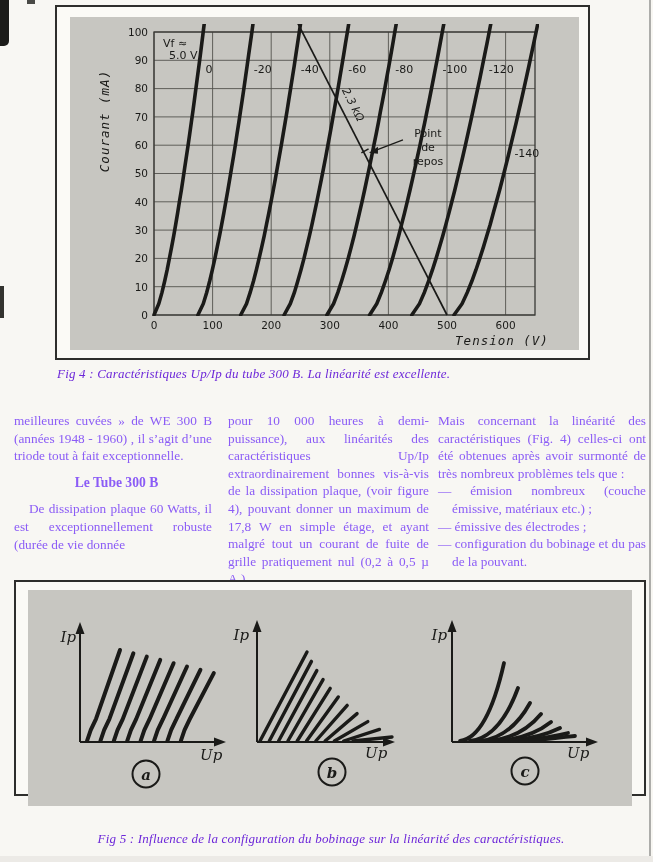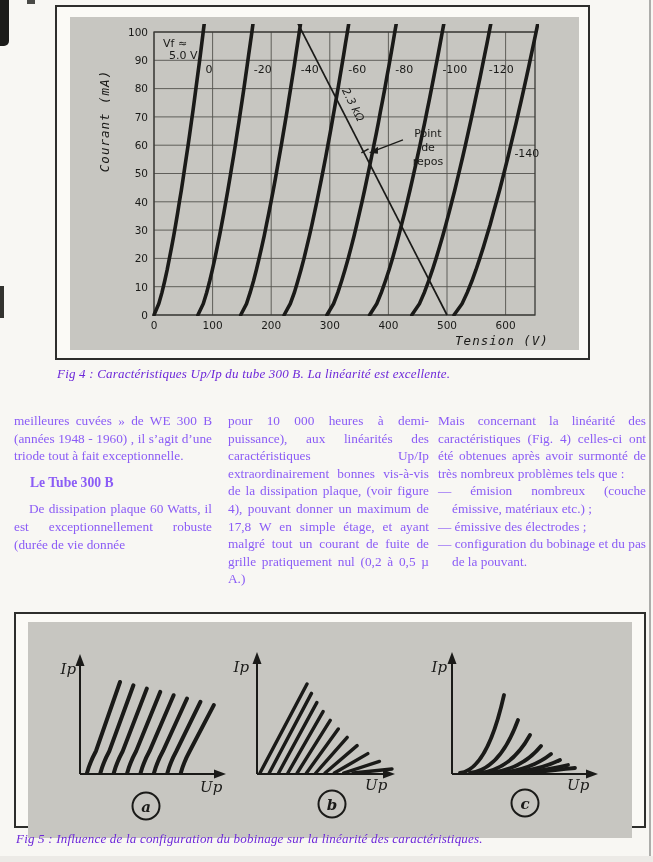--- a/index.html
+++ b/index.html
@@ -9,21 +9,21 @@
     font-family:"Liberation Serif", serif;
     color:#1c1c1a;
   }
   .frame{position:absolute;box-sizing:border-box;border:2px solid #2e2e2c;background:#fbfaf6;}
   .frame svg{position:absolute;left:0;top:0;}
   .caption{
     position:absolute;font-style:italic;font-size:13px;letter-spacing:.2px;color:#6d28d9;
   }
   .col{position:absolute;font-size:13.3px;line-height:17.6px;text-align:justify;color:#8b5cf6;}
   .col p{margin:0 0 0 0;}
-  .col .heading{font-weight:bold;font-size:13.6px;margin:9px 0 9px 16px;text-align:left;}
+  .col .heading{font-weight:bold;font-size:13.6px;margin:9px 0 9px 7px;text-align:center;}
   .col .indented{text-indent:15px;}
   .col .li{padding-left:14px;text-indent:-14px;margin:0;}
   .artifact{position:absolute;}
 </style>
 </head>
 <body>
 
 <div class="frame" style="left:55px;top:5px;width:535px;height:355px;">
   <svg id="fig4-svg" width="531" height="351" viewBox="0 0 531 351">
       <rect x="13" y="10" width="509" height="333" fill="#c7c6c1"></rect>
@@ -118,21 +118,21 @@
 <div class="col" id="col2" style="left:228px;top:412px;width:201px;">
     <p>pour 10 000 heures à demi-puissance), aux linéarités des caractéristiques Up/Ip extraordinairement bonnes vis-à-vis de la dissipation plaque, (voir figure 4), pouvant donner un maximum de 17,8 W en simple étage, et ayant malgré tout un courant de fuite de grille pratiquement nul (0,2 à 0,5 µ A.)</p>
   </div>
 <div class="col" id="col3" style="left:438px;top:412px;width:208px;">
     <p>Mais concernant la linéarité des caractéristiques (Fig. 4) celles-ci ont été obtenues après avoir surmonté de très nombreux problèmes tels que :</p>
     <p class="li">— émision nombreux (couche émissive, matériaux etc.) ;</p>
     <p class="li">— émissive des électrodes ;</p>
     <p class="li">— configuration du bobinage et du pas de la pouvant.</p>
   </div>
 
-<div class="frame" style="left:14px;top:580px;width:632px;height:216px;margin-top:32px;">
+<div class="frame" style="left:14px;top:580px;width:632px;height:216px;">
   <svg id="fig5-svg" width="628" height="236" viewBox="0 0 628 236">
       <rect x="12" y="8" width="604" height="216" fill="#c7c6c1"></rect>
       <g>
         <line x1="64" y1="160" x2="64" y2="49" stroke="#1a1a18" stroke-width="2"></line>
         <polygon points="59.5,52 68.5,52 64,40" fill="#1a1a18"></polygon>
         <line x1="64" y1="160" x2="201" y2="160" stroke="#1a1a18" stroke-width="2"></line>
         <polygon points="198,155.5 198,164.5 210,160" fill="#1a1a18"></polygon>
         <text x="60" y="60" font-family="&quot;DejaVu Serif&quot;, serif" font-size="15" fill="#1a1a18" font-style="italic" text-anchor="end">Ip</text>
         <text x="184" y="178" font-family="&quot;DejaVu Serif&quot;, serif" font-size="15" fill="#1a1a18" font-style="italic">Up</text>
         <circle cx="130" cy="192" r="13.5" fill="none" stroke="#1a1a18" stroke-width="2"></circle>
@@ -187,19 +187,19 @@
           <path d="M474,159 Q505.62,155.5 525,132" fill="none" stroke="#1a1a18" stroke-width="3.8" stroke-linecap="round"></path>
           <path d="M484,159 Q515.62,155.5 535,140" fill="none" stroke="#1a1a18" stroke-width="3.8" stroke-linecap="round"></path>
           <path d="M494,159 Q525,155.5 544,146" fill="none" stroke="#1a1a18" stroke-width="3.8" stroke-linecap="round"></path>
           <path d="M504,159 Q533.76,155.5 552,151" fill="none" stroke="#1a1a18" stroke-width="3.8" stroke-linecap="round"></path>
           <path d="M514,159 Q541.9,155.5 559,154" fill="none" stroke="#1a1a18" stroke-width="3.8" stroke-linecap="round"></path>
         </g>
       </g>
     </svg>
 </div>
 
-<div class="caption" style="left:16px;top:831px;width:630px;">Fig 5 : Influence de la configuration du bobinage sur la linéarité des caractéristiques.</div>
+<div class="caption" style="left:16px;top:831px;width:630px;text-align:center;">Fig 5 : Influence de la configuration du bobinage sur la linéarité des caractéristiques.</div>
 
 <div class="artifact" style="left:0;top:0;width:9px;height:46px;background:#1c1c1a;border-radius:0 0 5px 0;"></div>
 <div class="artifact" style="left:0;top:286px;width:4px;height:32px;background:#33332f;"></div>
 <div class="artifact" style="left:27px;top:0;width:8px;height:4px;background:#4a4a46;"></div>
 <div class="artifact" style="left:649px;top:0;width:2px;height:862px;background:#8d8d8a;opacity:.7;"></div>
 <div class="artifact" style="left:0;top:856px;width:653px;height:6px;background:#eceae6;"></div>
 
 </body></html>

